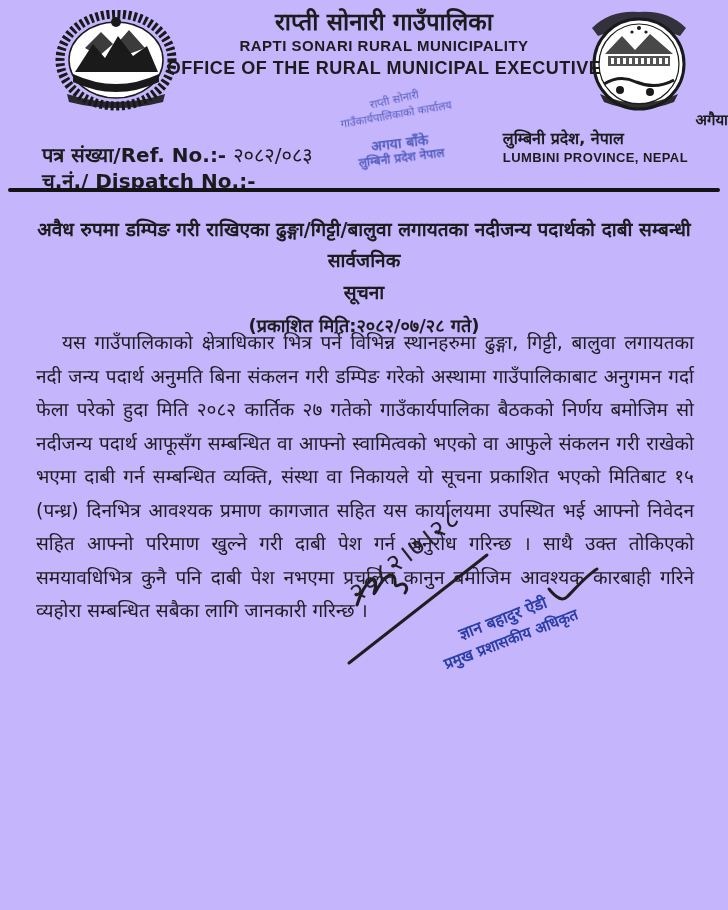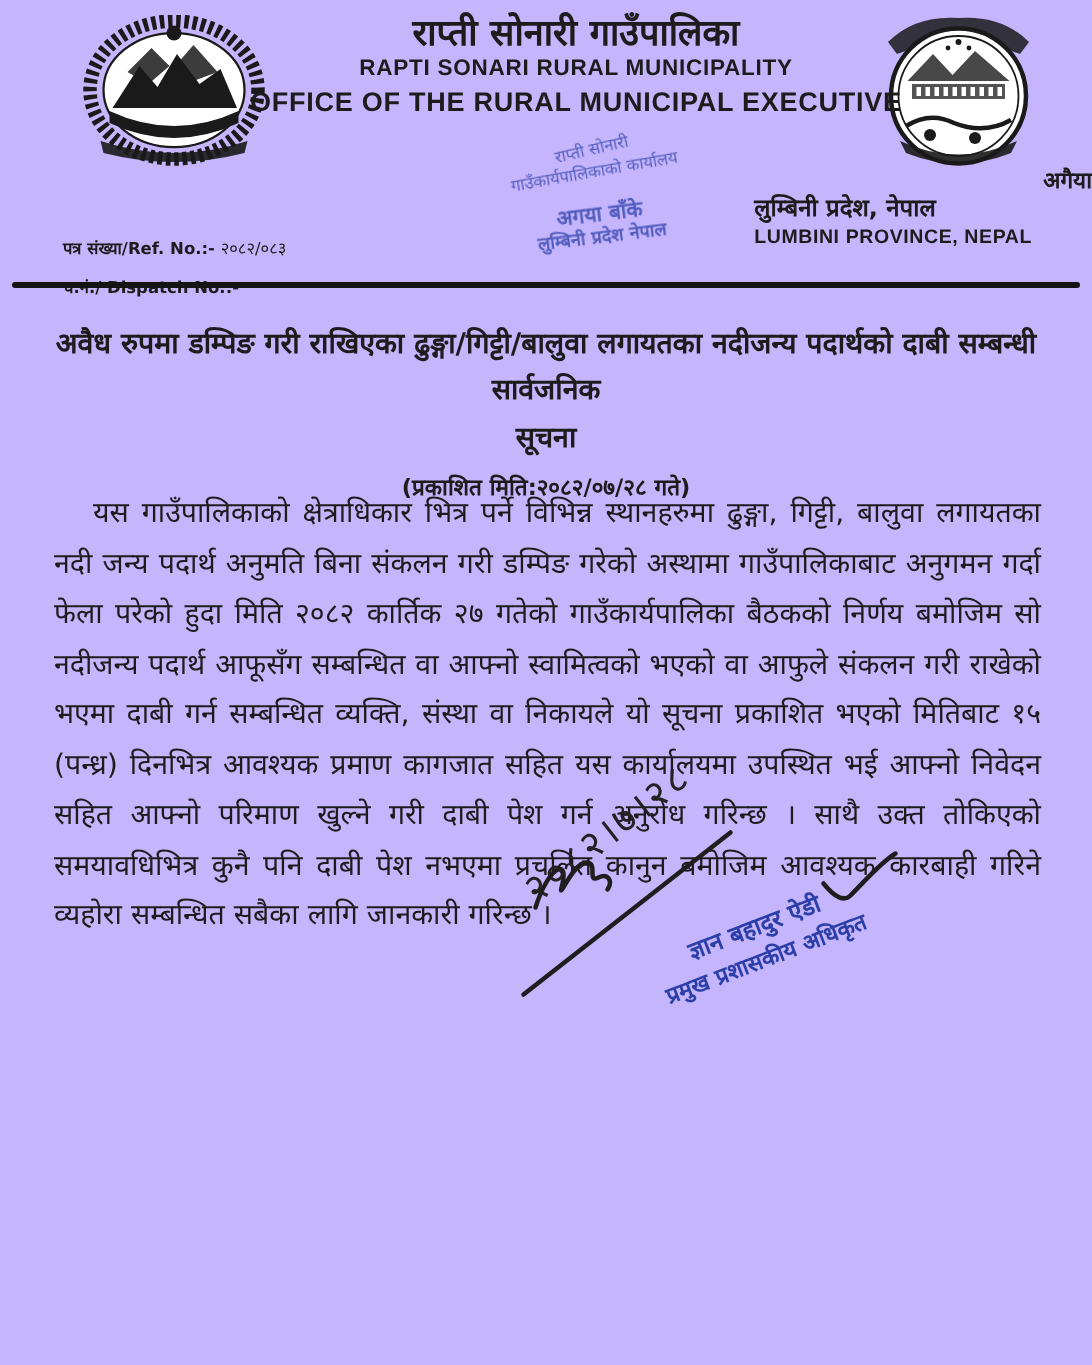--- a/index.html
+++ b/index.html
@@ -16,21 +16,21 @@
   .header{position:absolute;top:6px;left:0;width:100%;height:120px;}
   .logo{position:absolute;}
   .logo-left{left:55px;top:4px;}
   .logo-right{right:30px;top:0;}
   .head-center{position:absolute;left:150px;right:110px;top:2px;text-align:center;}
   .muni-np{font-size:24px;font-weight:bold;line-height:28px;}
   .muni-en{font-size:15px;font-weight:bold;letter-spacing:.5px;line-height:20px;font-family:"Liberation Sans",sans-serif;}
   .office-np{font-size:31px;font-weight:bold;line-height:38px;}
   .office-en{font-size:18px;font-weight:bold;letter-spacing:.5px;line-height:24px;font-family:"Liberation Sans",sans-serif;}
   
-  .meta-left{position:absolute;left:42px;top:153px;font-size:11px;line-height:26px;font-weight:bold;}
+  .meta-left{position:absolute;left:42px;top:142px;font-size:20px;line-height:26px;font-weight:bold;}
   .meta-left .val{font-weight:normal;}
   .place-print{position:absolute;left:0;right:0;top:112px;text-align:right;}
   .place-np{font-size:15px;font-weight:bold;line-height:17px;}
   .place-en{font-size:13px;font-weight:bold;letter-spacing:.4px;font-family:"Liberation Sans",sans-serif;}
   .province{position:absolute;right:40px;top:128px;}
   .province-np{font-size:16px;font-weight:bold;line-height:22px;}
   .province-en{font-size:13px;font-weight:bold;letter-spacing:.4px;font-family:"Liberation Sans",sans-serif;}
   
   .round-stamp{
     position:absolute;left:308px;top:92px;width:180px;
@@ -41,21 +41,21 @@
   .round-stamp .rs1{font-size:11px;transform:rotate(-6deg);}
   .round-stamp .rs2{font-size:11px;transform:rotate(-3deg);}
   .round-stamp .rs3{font-size:14px;font-weight:bold;margin-top:14px;}
   .round-stamp .rs4{font-size:12px;font-weight:bold;}
   
   .rule{position:absolute;left:8px;right:8px;top:188px;height:3.5px;background:#141414;border-radius:2px;}
   
   .subject{position:absolute;left:34px;right:34px;top:214px;text-align:center;font-weight:bold;}
   .subject .s1{font-size:19px;line-height:31px;}
   .subject .s2{font-size:19px;line-height:33px;}
-  .subject .s3{font-size:15px;line-height:33px;}
+  .subject .s3{font-size:18px;line-height:33px;}
   
   .body-text{
     position:absolute;left:36px;width:658px;top:326px;
     font-size:19px;line-height:33.5px;text-align:justify;text-indent:26px;
   }
   
   .sig-wrap{position:absolute;left:335px;top:545px;width:300px;height:140px;}
   .sig-svg{position:absolute;left:0;top:0;}
   .sig-date{
     position:absolute;left:28px;top:28px;width:170px;

